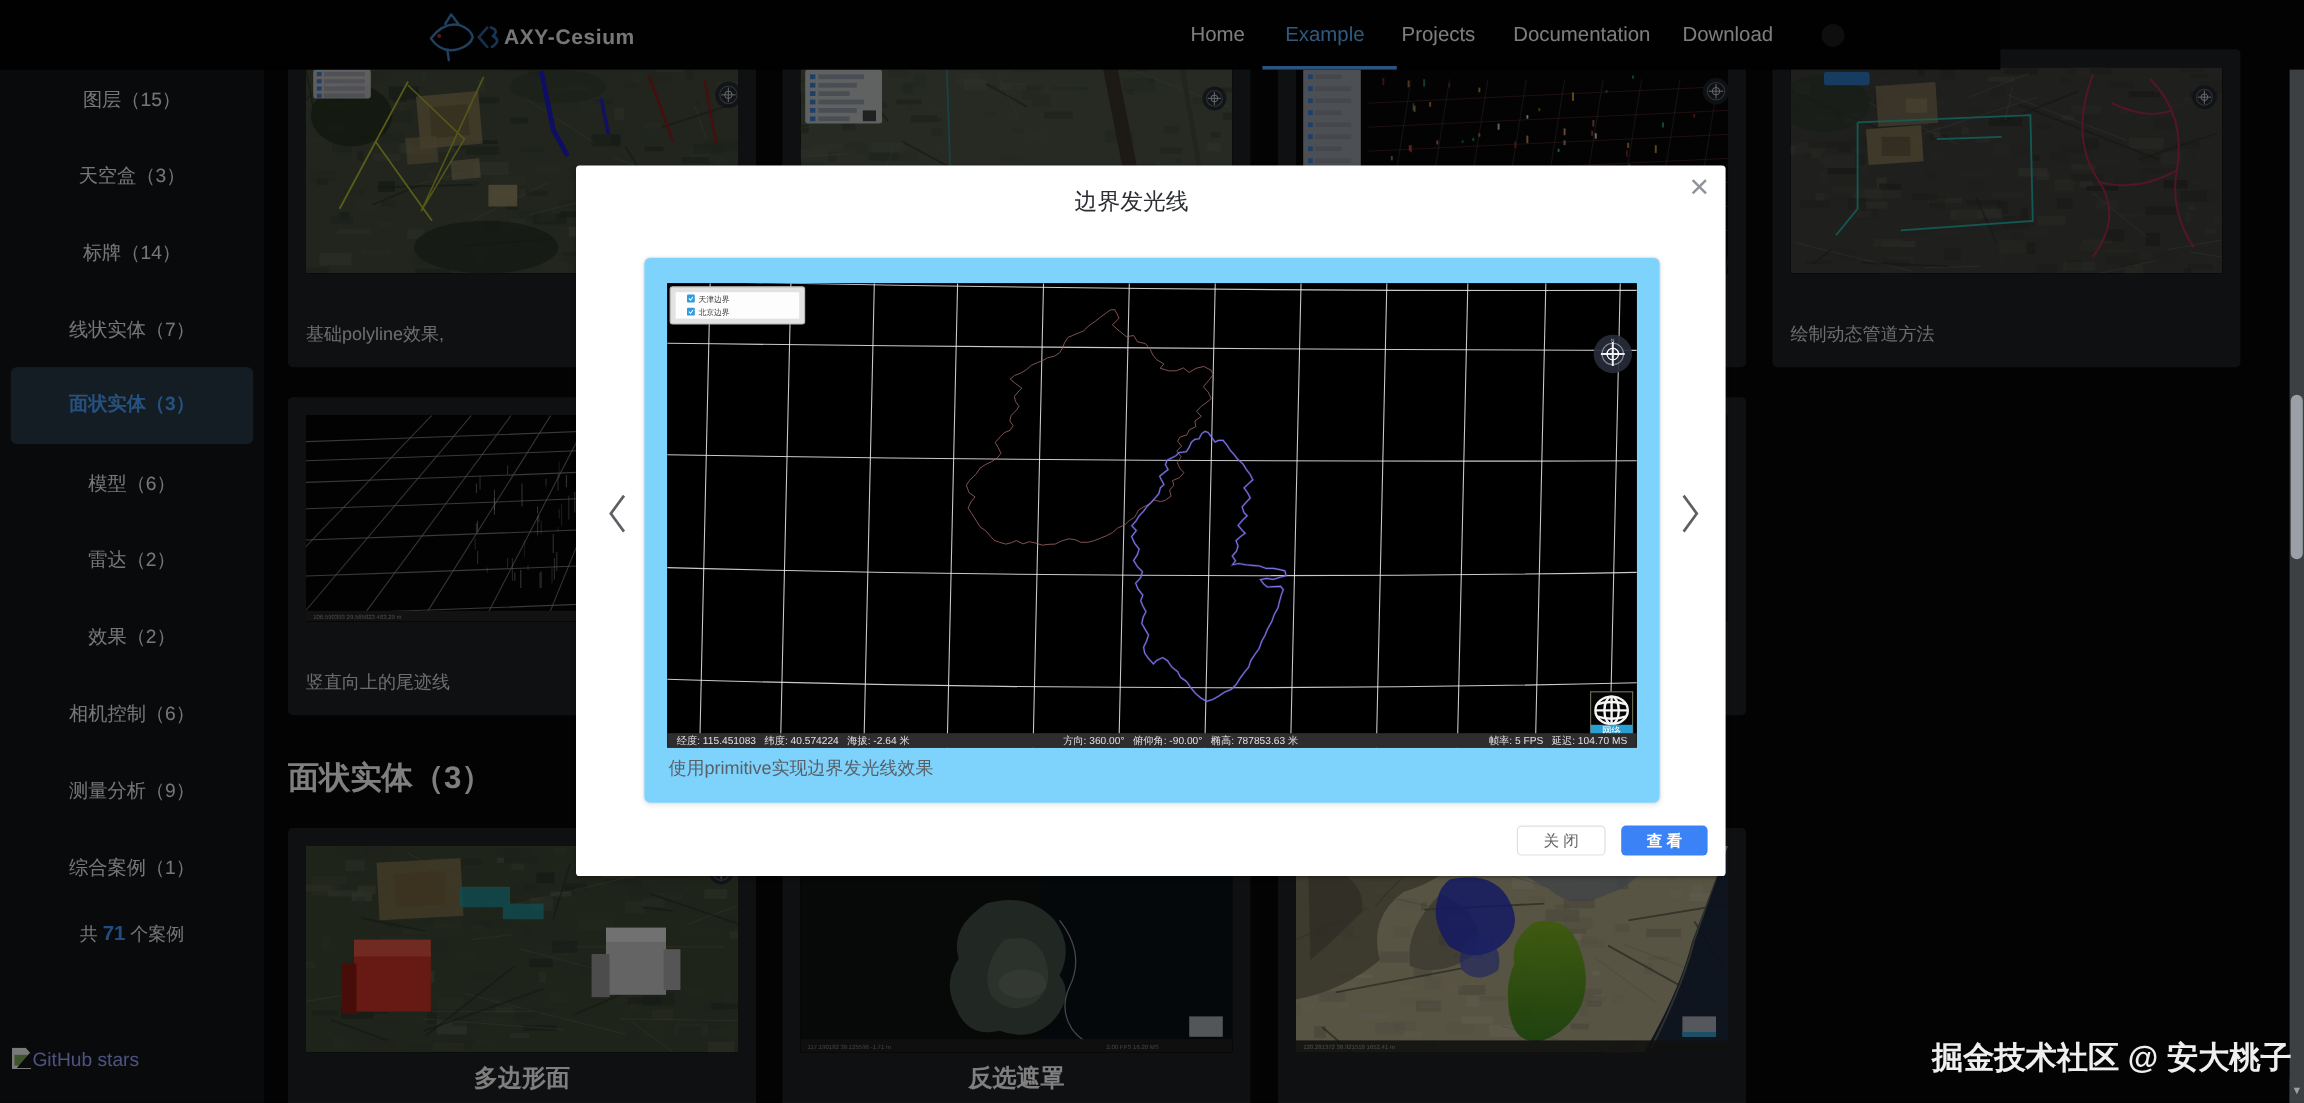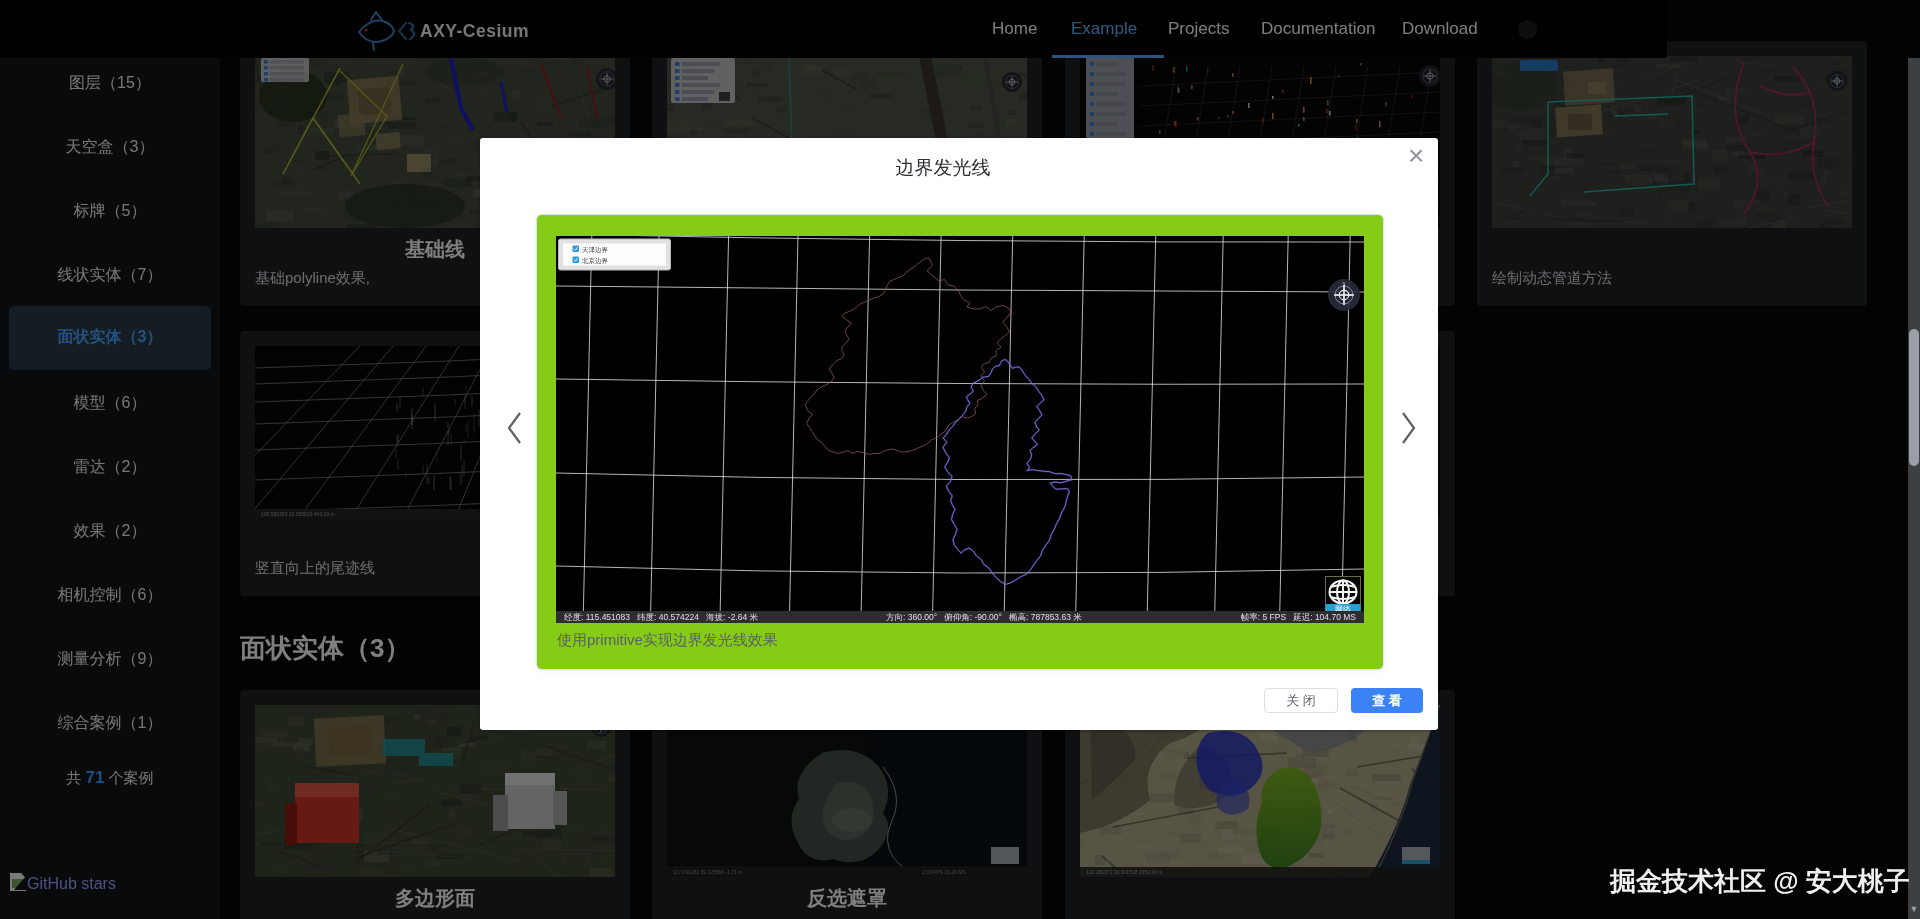--- a/index.html
+++ b/index.html
@@ -20,21 +20,21 @@
 .thumb{position:absolute;left:15px;top:15px;width:360px;height:172px;overflow:hidden;background:#000}
 .ctitle{position:absolute;left:0;top:195px;width:390px;text-align:center;font-size:20px;font-weight:bold;color:#fff}
 .cdesc{position:absolute;left:15px;top:228px;width:360px;font-size:15px;color:#d8dbdf;white-space:nowrap;overflow:hidden}
 #sechead{position:absolute;left:240px;top:631px;font-size:26px;font-weight:bold;color:#fff}
 
 #overlay{position:absolute;inset:0;background:rgba(0,0,0,0.5);z-index:100}
 
 #modal{position:absolute;left:480px;top:138px;width:958px;height:592px;background:#fff;border-radius:3px;z-index:200;box-shadow:0 1px 3px rgba(0,0,0,.3)}
 #mtitle{position:absolute;left:0;top:17px;width:926px;text-align:center;font-size:19px;color:#2c2e33}
 #mclose{position:absolute;left:928px;top:2px;font-size:28px;color:#909399;font-weight:400}
-#innercard{position:absolute;left:56px;top:76px;width:848px;height:456px;border:1px solid #e4e7ed;border-radius:6px;background:#84cc16;box-shadow:0 1px 4px rgba(0,0,0,0.08)}
+#innercard{position:absolute;left:56px;top:76px;width:848px;height:456px;border:1px solid #e4e7ed;border-radius:6px;background:#7dd3fc;box-shadow:0 1px 4px rgba(0,0,0,0.08)}
 #mapwrap{position:absolute;left:19px;top:21px;width:808px;height:387px;background:#000}
 #caption{position:absolute;left:20px;top:416px;font-size:15px;color:#5a5e66}
 .arrow{position:absolute;z-index:210}
 #btn-close{position:absolute;left:784px;top:550px;width:74px;height:25px;border:1px solid #dcdfe6;border-radius:4px;background:#fff;color:#606266;font-size:13px;text-align:center;line-height:23px}
 #btn-view{position:absolute;left:871px;top:550px;width:72px;height:25px;border-radius:4px;background:#3b82f6;color:#fff;font-size:13px;font-weight:bold;text-align:center;line-height:25px}
 
 #sbtrack{position:absolute;left:1908px;top:58px;width:12px;height:861px;background:#3c4043;z-index:300}
 #sbthumb{position:absolute;left:1909px;top:329px;width:10px;height:137px;background:#9aa0a6;border-radius:5px;z-index:301}
 #sbarrow{position:absolute;left:1908px;top:899px;width:12px;height:20px;background:#3c4043;z-index:301;color:#9aa0a6;font-size:9px;text-align:center;line-height:20px}
 #watermark{position:absolute;left:1610px;top:864px;font-size:26px;font-weight:bold;color:#efefef;z-index:310;white-space:nowrap}
@@ -242,21 +242,20 @@
           <rect x="9" y="22" width="4" height="3.5" fill="#3a7fd0"></rect>
           <rect x="15" y="22" width="34" height="3.5" fill="#99a" opacity="0.8"></rect>
           <g>
             <circle cx="352" cy="23" r="11" fill="#20242e" opacity="0.88"></circle>
             <circle cx="352" cy="23" r="7.260000000000001" fill="none" stroke="#6a7280" stroke-width="1" opacity="0.75"></circle>
             <line x1="352" y1="16.95" x2="352" y2="29.05" stroke="#cfd4da" stroke-width="1" opacity="0.8"></line>
             <line x1="345.95" y1="23" x2="358.05" y2="23" stroke="#cfd4da" stroke-width="1" opacity="0.8"></line>
             <circle cx="352" cy="23" r="3.08" fill="none" stroke="#e8e8e8" stroke-width="0.8" opacity="0.9"></circle>
           </g>
         </svg></div>
-      <div class="ctitle">基础线</div>
       <div class="cdesc">基础polyline效果,</div>
     </div>
     <div class="card" style="left:652px;top:41px">
       <div class="thumb"><svg width="360" height="172" viewBox="0 0 360 172">
           <rect width="360" height="172" fill="#4c5446"></rect>
           <rect x="339" y="17" width="6" height="11" fill="#4e5746" opacity="0.62"></rect>
           <rect x="259" y="147" width="25" height="4" fill="#37402f" opacity="0.73"></rect>
           <rect x="106" y="98" width="28" height="8" fill="#59624e" opacity="0.62"></rect>
           <rect x="8" y="147" width="20" height="5" fill="#4e5746" opacity="0.38"></rect>
           <rect x="31" y="85" width="23" height="11" fill="#454e3e" opacity="0.33"></rect>
@@ -1314,21 +1313,21 @@
           <path d="M295,170 Q322,118 332,78 Q346,38 358,4" fill="none" stroke="#aaa389" stroke-width="1.6" opacity="0.45"></path>
           <rect x="0" y="162" width="360" height="10" fill="#20201e" opacity="0.9"></rect>
           <text x="6" y="169" font-size="5" fill="#999">120.281372  38.921518  1652.41 m</text>
           <rect x="322" y="142" width="28" height="17" fill="#c2c8ce" opacity="0.85"></rect>
           <rect x="322" y="155" width="28" height="4" fill="#2a9fd4" opacity="0.9"></rect>
         </svg></div>
     </div>
 <div id="side">
       <div class="sitem" style="top:15px">图层（15）</div>
       <div class="sitem" style="top:79px">天空盒（3）</div>
-      <div class="sitem" style="top:143px">标牌（5）</div>
+      <div class="sitem" style="top:143px">标牌（14）</div>
       <div class="sitem" style="top:207px">线状实体（7）</div>
       <div class="sitem" style="top:335px">模型（6）</div>
       <div class="sitem" style="top:399px">雷达（2）</div>
       <div class="sitem" style="top:463px">效果（2）</div>
       <div class="sitem" style="top:527px">相机控制（6）</div>
       <div class="sitem" style="top:591px">测量分析（9）</div>
       <div class="sitem" style="top:655px">综合案例（1）</div>
       <div id="sactive">
         <span>面状实体（3）</span>
       </div>

